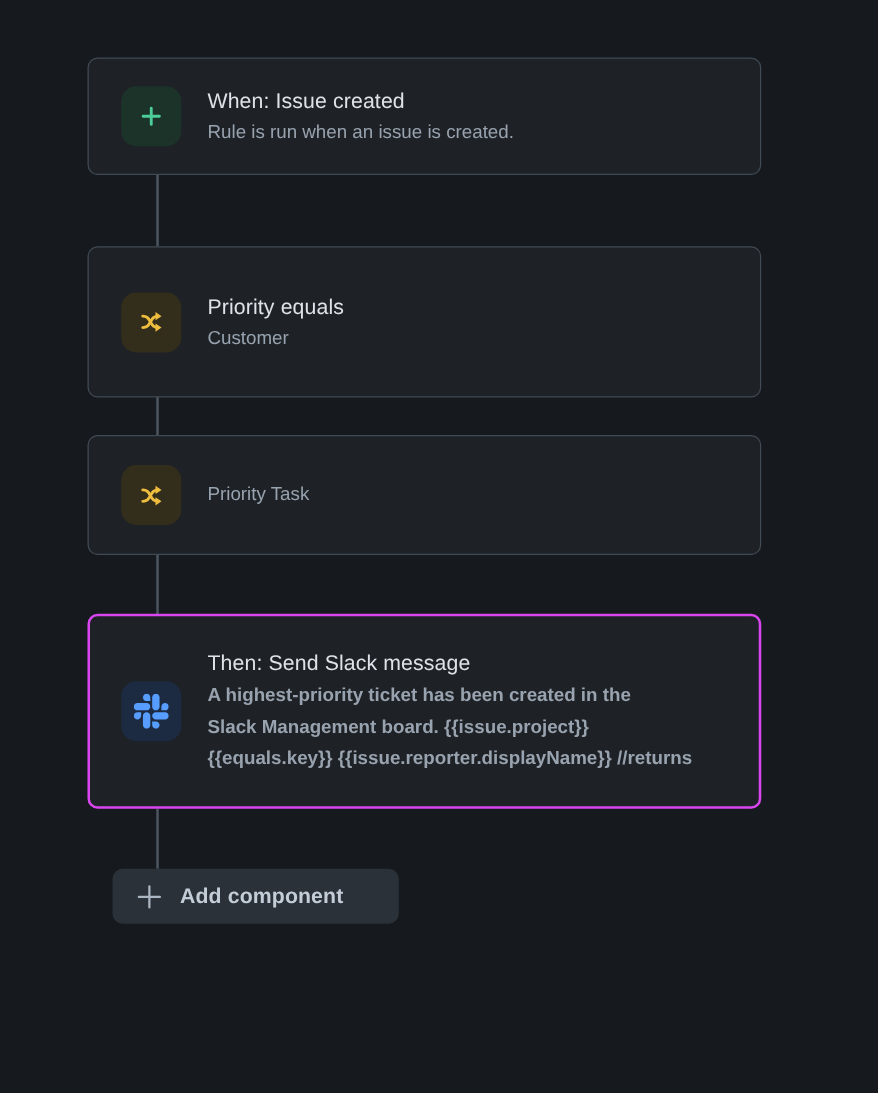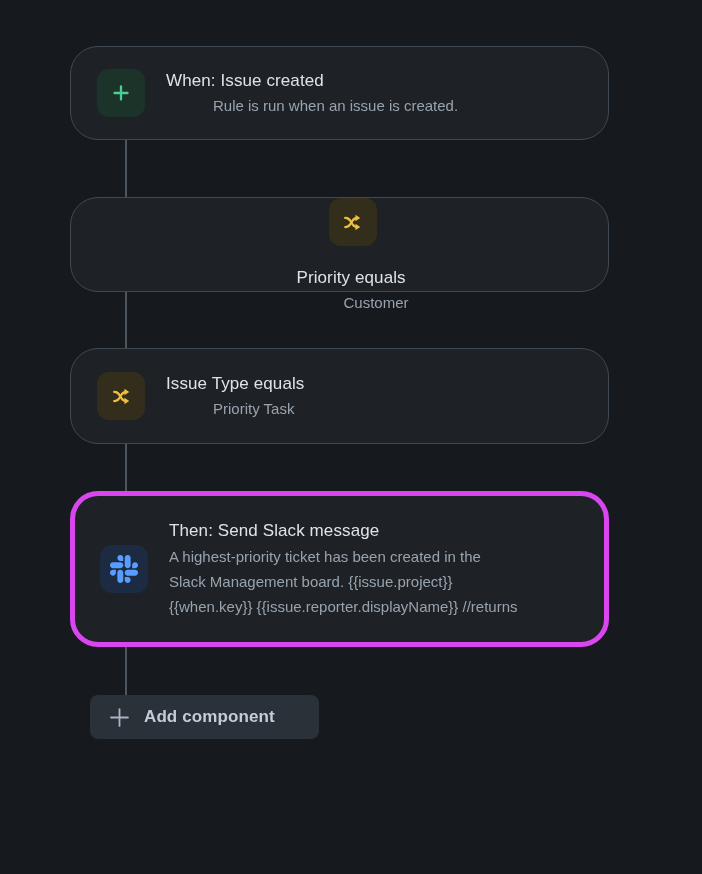--- a/index.html
+++ b/index.html
@@ -19,28 +19,28 @@
     left: 125px;
     width: 2px;
     background: #4b5660;
   }
   .flow-card {
     position: absolute;
     left: 70px;
     width: 539px;
     background: #1e2226;
     border: 1px solid #404a54;
-    border-radius: 28px;
+    border-radius: 8px;
     display: flex;
     align-items: center;
     padding-left: 26px;
     gap: 21px;
   }
   .flow-card.selected {
-    border: 5px solid #d946ef;
+    border: 2px solid #d946ef;
     padding-left: 25px;
   }
   .card-icon {
     width: 48px; height: 48px;
     border-radius: 12px;
     flex: 0 0 48px;
     display: flex;
     align-items: center;
     justify-content: center;
   }
@@ -55,25 +55,24 @@
     letter-spacing: 0.1px;
     line-height: 22px;
     white-space: nowrap;
   }
   .card-subtitle {
     font-size: 15px;
     font-weight: 400;
     color: #98a3af;
     line-height: 20px;
     white-space: nowrap;
-    margin-left: 47px;
   }
   .card-desc {
     font-size: 15px;
-    font-weight: 400;
+    font-weight: 700;
     color: #98a3af;
     line-height: 25px;
   }
   .card-desc div { white-space: nowrap; }
   .add-btn {
     position: absolute;
     left: 90px; top: 695px;
     width: 229px; height: 44px;
     background: #2a3138;
     border: none;
@@ -108,21 +107,21 @@
       <svg width="24" height="24" viewBox="0 0 24 24" fill="none">
         <path d="M12 5.5 V18.5 M5.5 12 H18.5" stroke="#4BCE97" stroke-width="2.3" stroke-linecap="round"></path>
       </svg>
     </div>
     <div class="card-text">
       <div class="card-title">When: Issue created</div>
       <div class="card-subtitle">Rule is run when an issue is created.</div>
     </div>
   </div>
 
-  <div class="flow-card" style="top:197px; height:95px;flex-direction:column;">
+  <div class="flow-card" style="top:197px; height:121px;">
     <div class="card-icon icon-yellow">
       <svg width="25" height="25" viewBox="0 0 24 24" fill="none">
         <path d="M5 16.4 C8.4 16.4 9.3 14.7 10.9 12 C12.5 9.3 13.4 7.6 16.8 7.6" stroke="#EFBE3F" stroke-width="2.2" stroke-linecap="round"></path>
         <path d="M5 7.6 C8.4 7.6 9.3 9.3 10.9 12 C12.5 14.7 13.4 16.4 16.8 16.4" stroke="#EFBE3F" stroke-width="2.2" stroke-linecap="round"></path>
         <polygon points="14.8,4.5 19.4,7.6 14.8,10.7" fill="#EFBE3F"></polygon>
         <polygon points="14.8,13.3 19.4,16.4 14.8,19.5" fill="#EFBE3F"></polygon>
       </svg>
     </div>
     <div class="card-text">
       <div class="card-title">Priority equals</div>
@@ -133,21 +132,20 @@
   <div class="flow-card" style="top:348px; height:96px;">
     <div class="card-icon icon-yellow">
       <svg width="25" height="25" viewBox="0 0 24 24" fill="none">
         <path d="M5 16.4 C8.4 16.4 9.3 14.7 10.9 12 C12.5 9.3 13.4 7.6 16.8 7.6" stroke="#EFBE3F" stroke-width="2.2" stroke-linecap="round"></path>
         <path d="M5 7.6 C8.4 7.6 9.3 9.3 10.9 12 C12.5 14.7 13.4 16.4 16.8 16.4" stroke="#EFBE3F" stroke-width="2.2" stroke-linecap="round"></path>
         <polygon points="14.8,4.5 19.4,7.6 14.8,10.7" fill="#EFBE3F"></polygon>
         <polygon points="14.8,13.3 19.4,16.4 14.8,19.5" fill="#EFBE3F"></polygon>
       </svg>
     </div>
     <div class="card-text">
-      <div class="card-title">Issue Type equals</div>
       <div class="card-subtitle">Priority Task</div>
     </div>
   </div>
 
   <div class="flow-card selected" style="top:491px; height:156px;">
     <div class="card-icon icon-blue">
       <svg width="28" height="28" viewBox="0 0 122.8 122.8" fill="#579DFF">
         <path d="M25.8,77.6c0,7.1-5.8,12.9-12.9,12.9S0,84.7,0,77.6s5.8-12.9,12.9-12.9h12.9V77.6z"></path>
         <path d="M32.3,77.6c0-7.1,5.8-12.9,12.9-12.9s12.9,5.8,12.9,12.9v32.3c0,7.1-5.8,12.9-12.9,12.9s-12.9-5.8-12.9-12.9V77.6z"></path>
         <path d="M45.2,25.8c-7.1,0-12.9-5.8-12.9-12.9S38.1,0,45.2,0s12.9,5.8,12.9,12.9v12.9H45.2z"></path>
@@ -156,21 +154,21 @@
         <path d="M90.5,45.2c0,7.1-5.8,12.9-12.9,12.9s-12.9-5.8-12.9-12.9V12.9C64.7,5.8,70.5,0,77.6,0s12.9,5.8,12.9,12.9V45.2z"></path>
         <path d="M77.6,97c7.1,0,12.9,5.8,12.9,12.9s-5.8,12.9-12.9,12.9s-12.9-5.8-12.9-12.9V97H77.6z"></path>
         <path d="M77.6,90.5c-7.1,0-12.9-5.8-12.9-12.9s5.8-12.9,12.9-12.9h32.3c7.1,0,12.9,5.8,12.9,12.9s-5.8,12.9-12.9,12.9H77.6z"></path>
       </svg>
     </div>
     <div class="card-text" style="gap:2px;">
       <div class="card-title">Then: Send Slack message</div>
       <div class="card-desc">
         <div>A highest-priority ticket has been created in the</div>
         <div>Slack Management board. {{issue.project}}</div>
-        <div>{{when.key}} {{issue.reporter.displayName}} //returns</div>
+        <div>{{equals.key}} {{issue.reporter.displayName}} //returns</div>
       </div>
     </div>
   </div>
 
   <button class="add-btn">
     <span>
       <svg width="27" height="27" viewBox="0 0 24 24" fill="none">
         <path d="M12 4.5 V19.5 M4.5 12 H19.5" stroke="#aab6c2" stroke-width="1.6" stroke-linecap="round"></path>
       </svg>
     </span>

